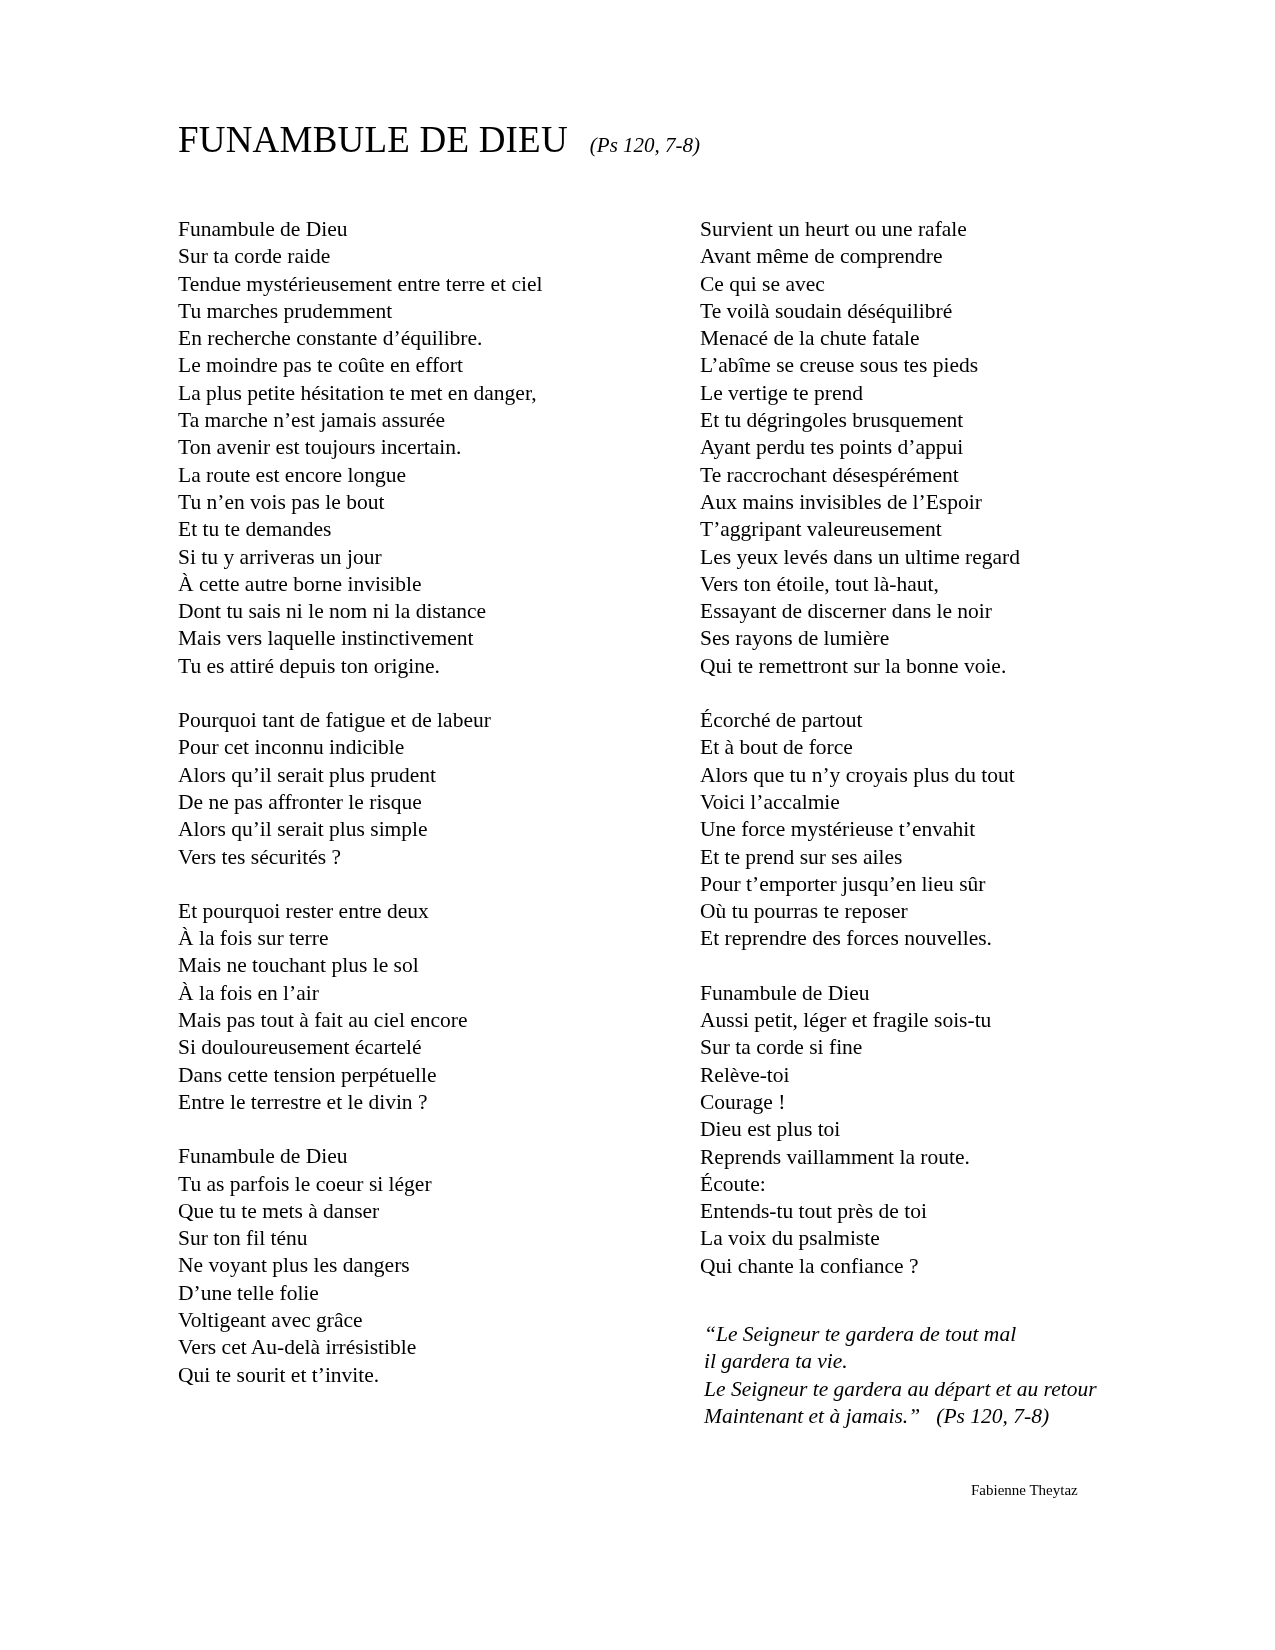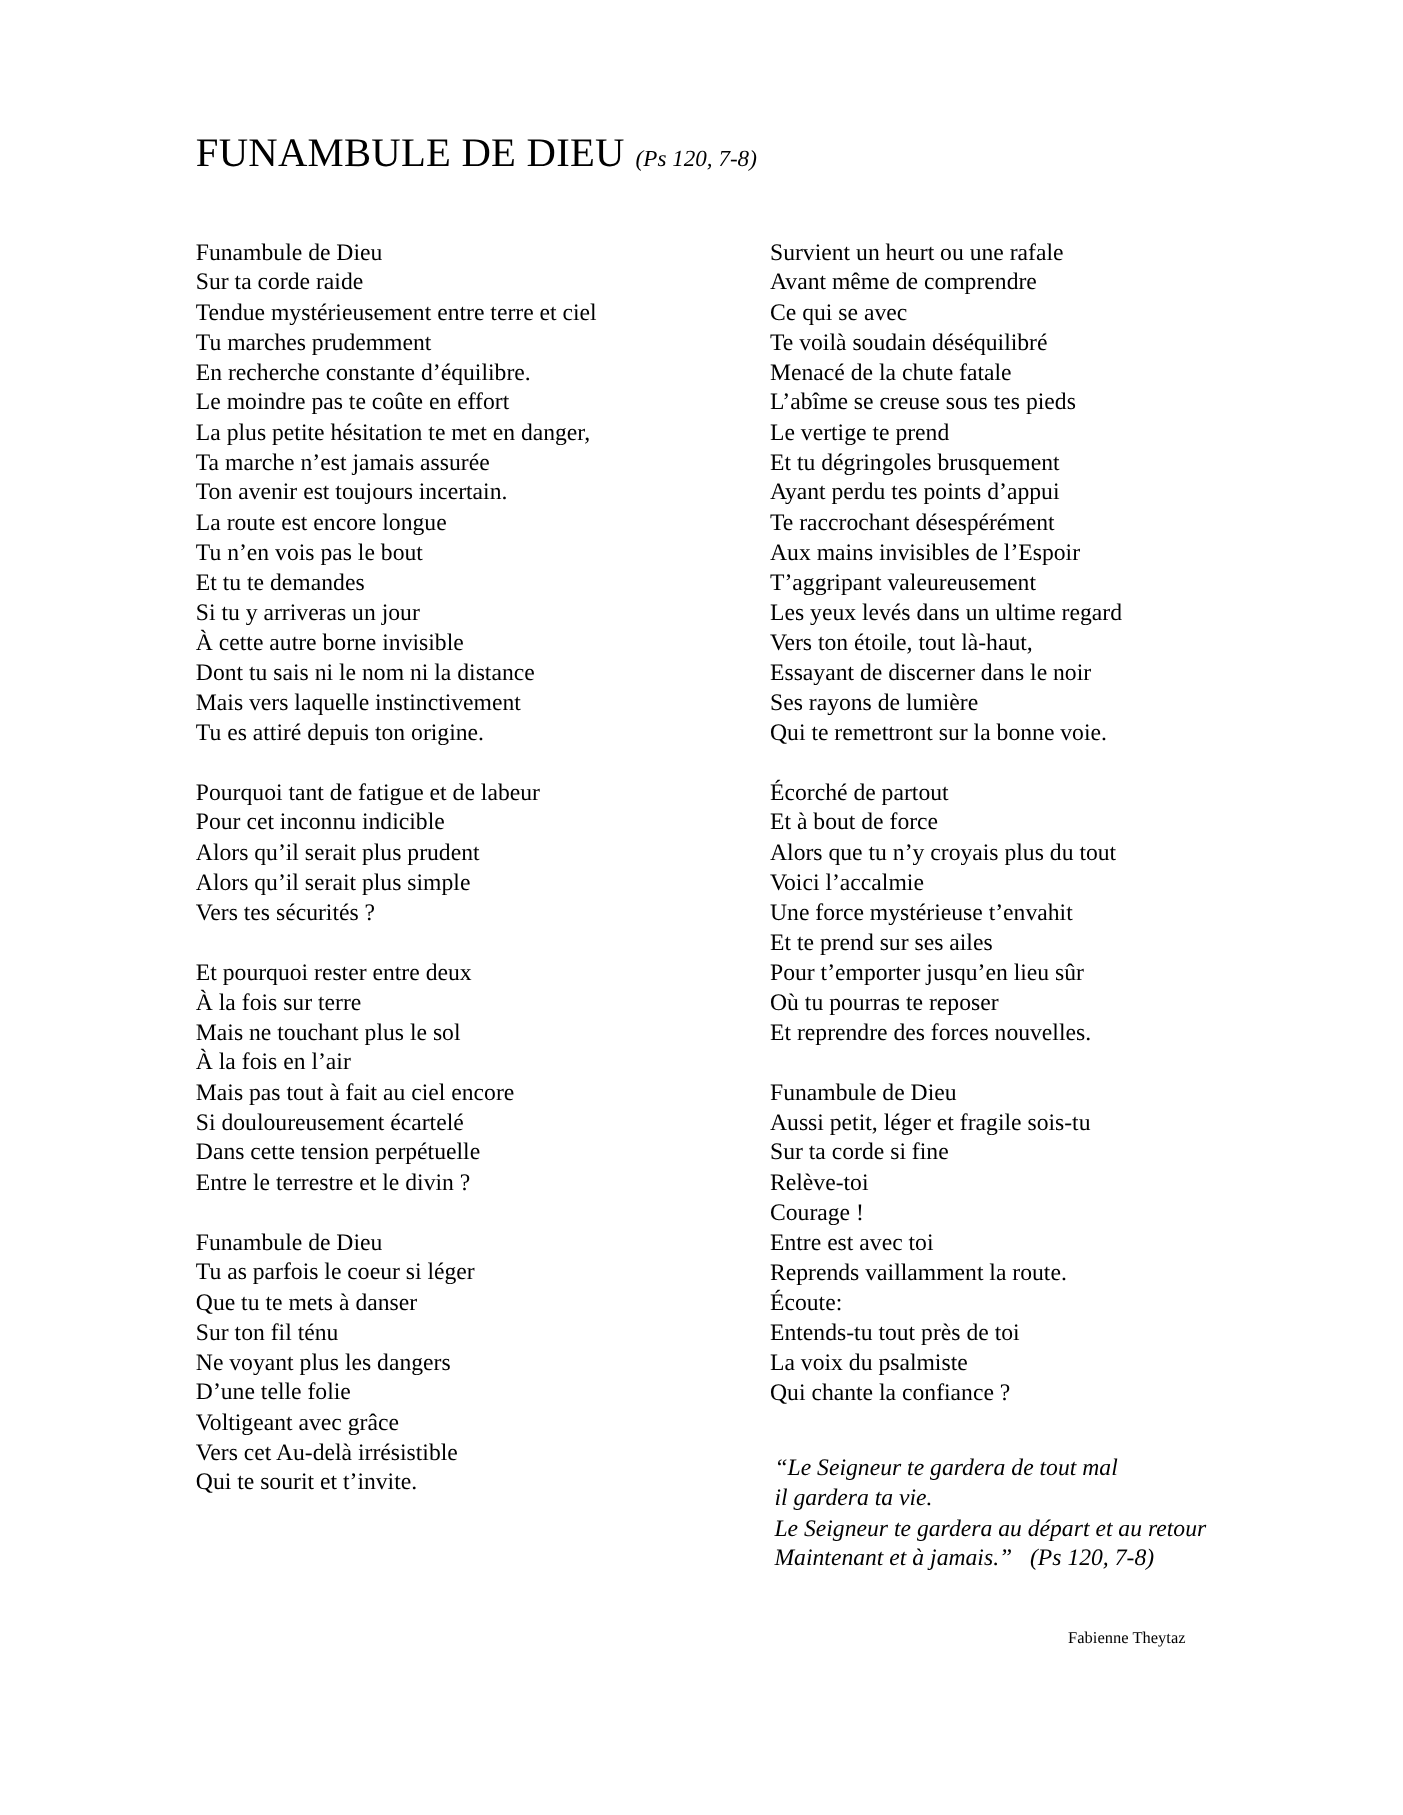--- a/index.html
+++ b/index.html
@@ -28,21 +28,21 @@
     top: 118px;
     white-space: nowrap;
   }
   .title-main {
     font-size: 37px;
     letter-spacing: 0.2px;
   }
   .title-ref {
     font-size: 21px;
     font-style: italic;
-    margin-left: 10px;
+    margin-left: 22px;
   }
   .columns {
     position: absolute;
     left: 178px;
     top: 216px;
     width: 920px;
   }
   .col {
     position: absolute;
     top: 0;
@@ -102,20 +102,21 @@
         <div class="line">À cette autre borne invisible</div>
         <div class="line">Dont tu sais ni le nom ni la distance</div>
         <div class="line">Mais vers laquelle instinctivement</div>
         <div class="line">Tu es attiré depuis ton origine.</div>
       </div>
 
       <div class="stanza">
         <div class="line">Pourquoi tant de fatigue et de labeur</div>
         <div class="line">Pour cet inconnu indicible</div>
         <div class="line">Alors qu’il serait plus prudent</div>
+        <div class="line">De ne pas affronter le risque</div>
         <div class="line">Alors qu’il serait plus simple</div>
         <div class="line">Vers tes sécurités ?</div>
       </div>
 
       <div class="stanza">
         <div class="line">Et pourquoi rester entre deux</div>
         <div class="line">À la fois sur terre</div>
         <div class="line">Mais ne touchant plus le sol</div>
         <div class="line">À la fois en l’air</div>
         <div class="line">Mais pas tout à fait au ciel encore</div>
@@ -171,21 +172,21 @@
         <div class="line">Où tu pourras te reposer</div>
         <div class="line">Et reprendre des forces nouvelles.</div>
       </div>
 
       <div class="stanza">
         <div class="line">Funambule de Dieu</div>
         <div class="line">Aussi petit, léger et fragile sois-tu</div>
         <div class="line">Sur ta corde si fine</div>
         <div class="line">Relève-toi</div>
         <div class="line">Courage !</div>
-        <div class="line">Entre est avec toi</div>
+        <div class="line">Dieu est plus toi</div>
         <div class="line">Reprends vaillamment la route.</div>
         <div class="line">Écoute:</div>
         <div class="line">Entends-tu tout près de toi</div>
         <div class="line">La voix du psalmiste</div>
         <div class="line">Qui chante la confiance ?</div>
       </div>
 
       <div class="quote">
         <div class="line">“Le Seigneur te gardera de tout mal</div>
         <div class="line">il gardera ta vie.</div>

